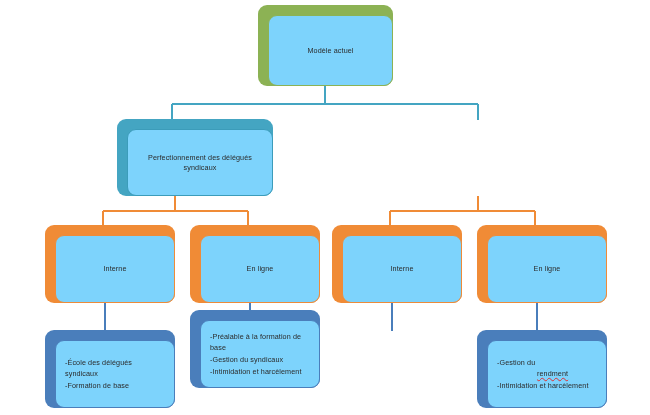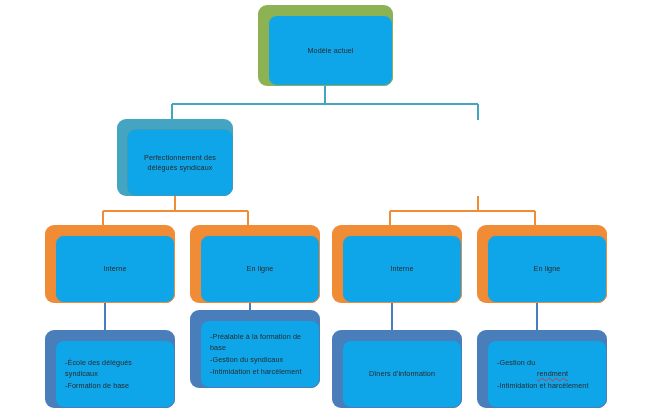--- a/index.html
+++ b/index.html
@@ -20,21 +20,21 @@
 
   
   .node{position:absolute;}
   .node .plate{
     position:absolute;left:0;top:0;width:100%;height:100%;
     border-radius:9px;
   }
   .node .face{
     position:absolute;left:10px;top:10px;
     width:calc(100% - 10px);height:calc(100% - 10px);
-    background:#0ea5e9;
+    background:#7dd3fc;
     border-radius:9px;
     box-sizing:border-box;
     display:flex;align-items:center;justify-content:center;
   }
   .node.green .plate{background:#8CB254;}
   .node.green .face{border:1.4px solid #8CB254;}
   .node.teal  .plate{background:#44A5C2;}
   .node.teal  .face{border:1.4px solid #3C9CBA;}
   .node.orange .plate{background:#F08B36;}
   .node.orange .face{border:1.4px solid #ED8B3A;}
@@ -105,21 +105,21 @@
     </g>
   </svg>
 
   <div class="node green" style="left:258px;top:5px;width:135px;height:81px;">
     <div class="plate"></div>
     <div class="face">
       <div class="label">Modèle actuel</div>
     </div>
   </div>
 
-  <div class="node teal" style="left:117px;top:119px;width:116px;height:77px;">
+  <div class="node teal" style="left:117px;top:119px;width:156px;height:77px;">
     <div class="plate"></div>
     <div class="face">
       <div class="label">Perfectionnement des délégués syndicaux</div>
     </div>
   </div>
 
 
   <div class="node orange" style="left:45px;top:225px;width:130px;height:78px;">
     <div class="plate"></div>
     <div class="face">
@@ -162,26 +162,20 @@
     <div class="plate"></div>
     <div class="face">
       <div class="bullets">
         <div class="bl">-Préalable à la formation de base</div>
         <div class="bl">-Gestion du syndicaux</div>
         <div class="bl">-Intimidation et harcèlement</div>
       </div>
     </div>
   </div>
 
-  <div class="node blue" style="left:332px;top:330px;width:130px;height:78px;">
-    <div class="plate"></div>
-    <div class="face centered">
-      <div class="label">Dîners d'information</div>
-    </div>
-  </div>
 
   <div class="node blue" style="left:477px;top:330px;width:130px;height:78px;">
     <div class="plate"></div>
     <div class="face">
       <div class="bullets">
         <div class="bl">
           <span>-Gestion du </span><span class="misspelled">rendment</span>
         </div>
         <div class="bl">-Intimidation et harcèlement</div>
       </div>

